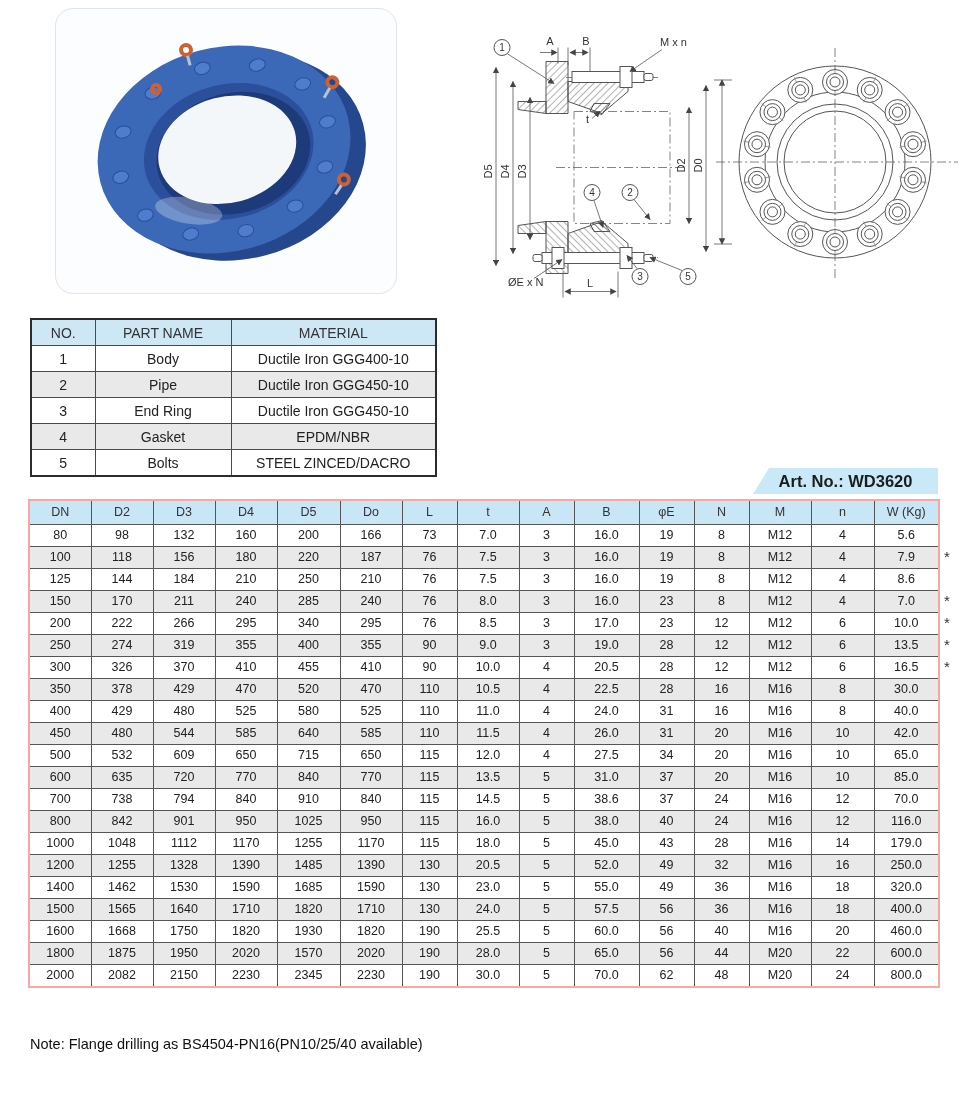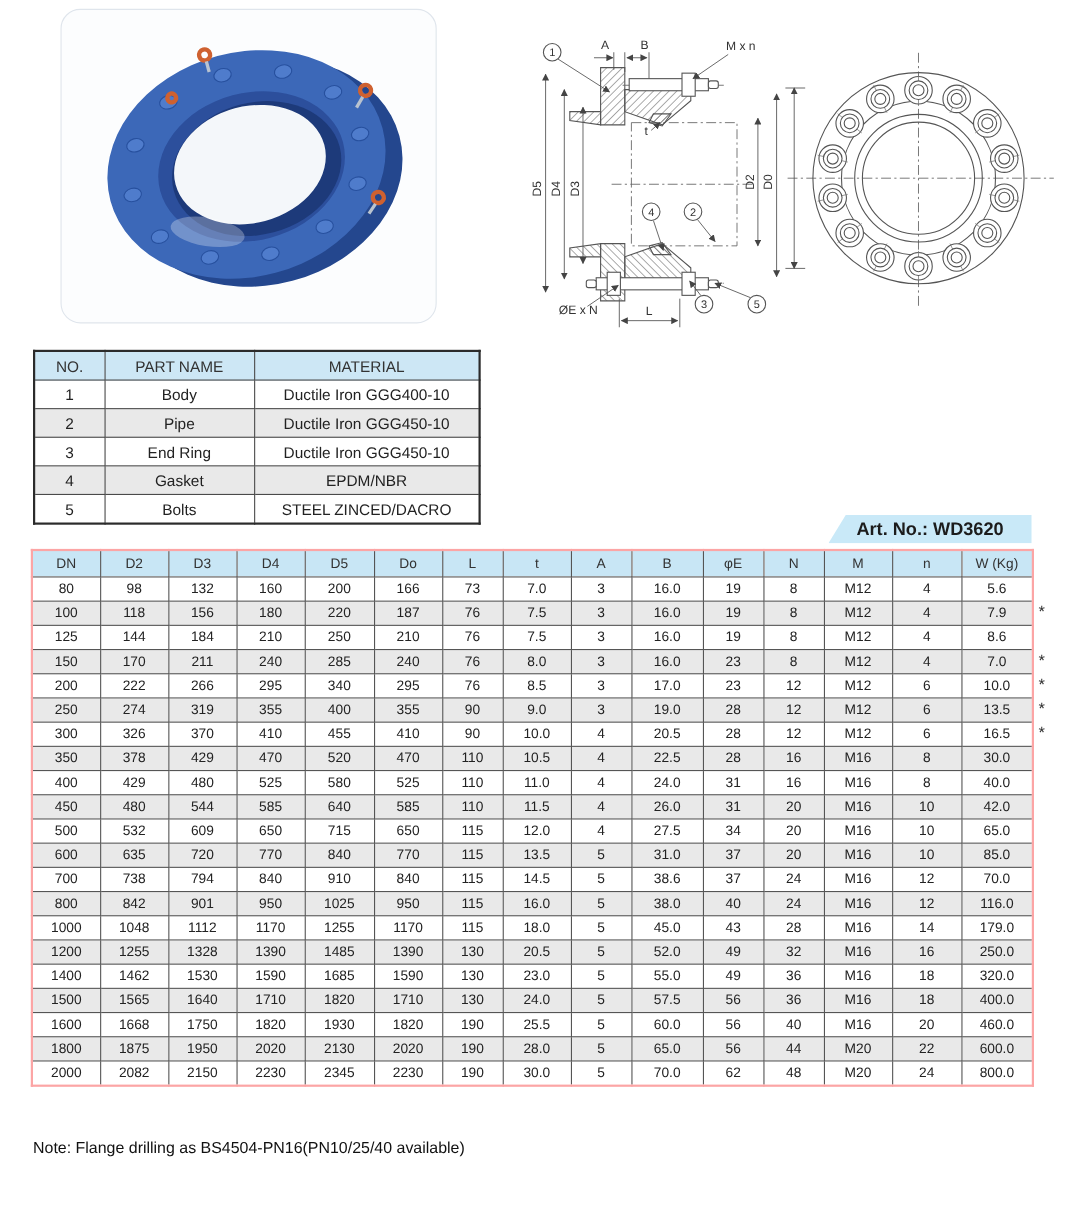--- a/index.html
+++ b/index.html
@@ -674,21 +674,21 @@
             <td>40</td>
             <td>M16</td>
             <td>20</td>
             <td>460.0</td>
           </tr>
           <tr>
             <td>1800</td>
             <td>1875</td>
             <td>1950</td>
             <td>2020</td>
-            <td>2130</td>
+            <td>1570</td>
             <td>2020</td>
             <td>190</td>
             <td>28.0</td>
             <td>5</td>
             <td>65.0</td>
             <td>56</td>
             <td>44</td>
             <td>M20</td>
             <td>22</td>
             <td>600.0</td>

